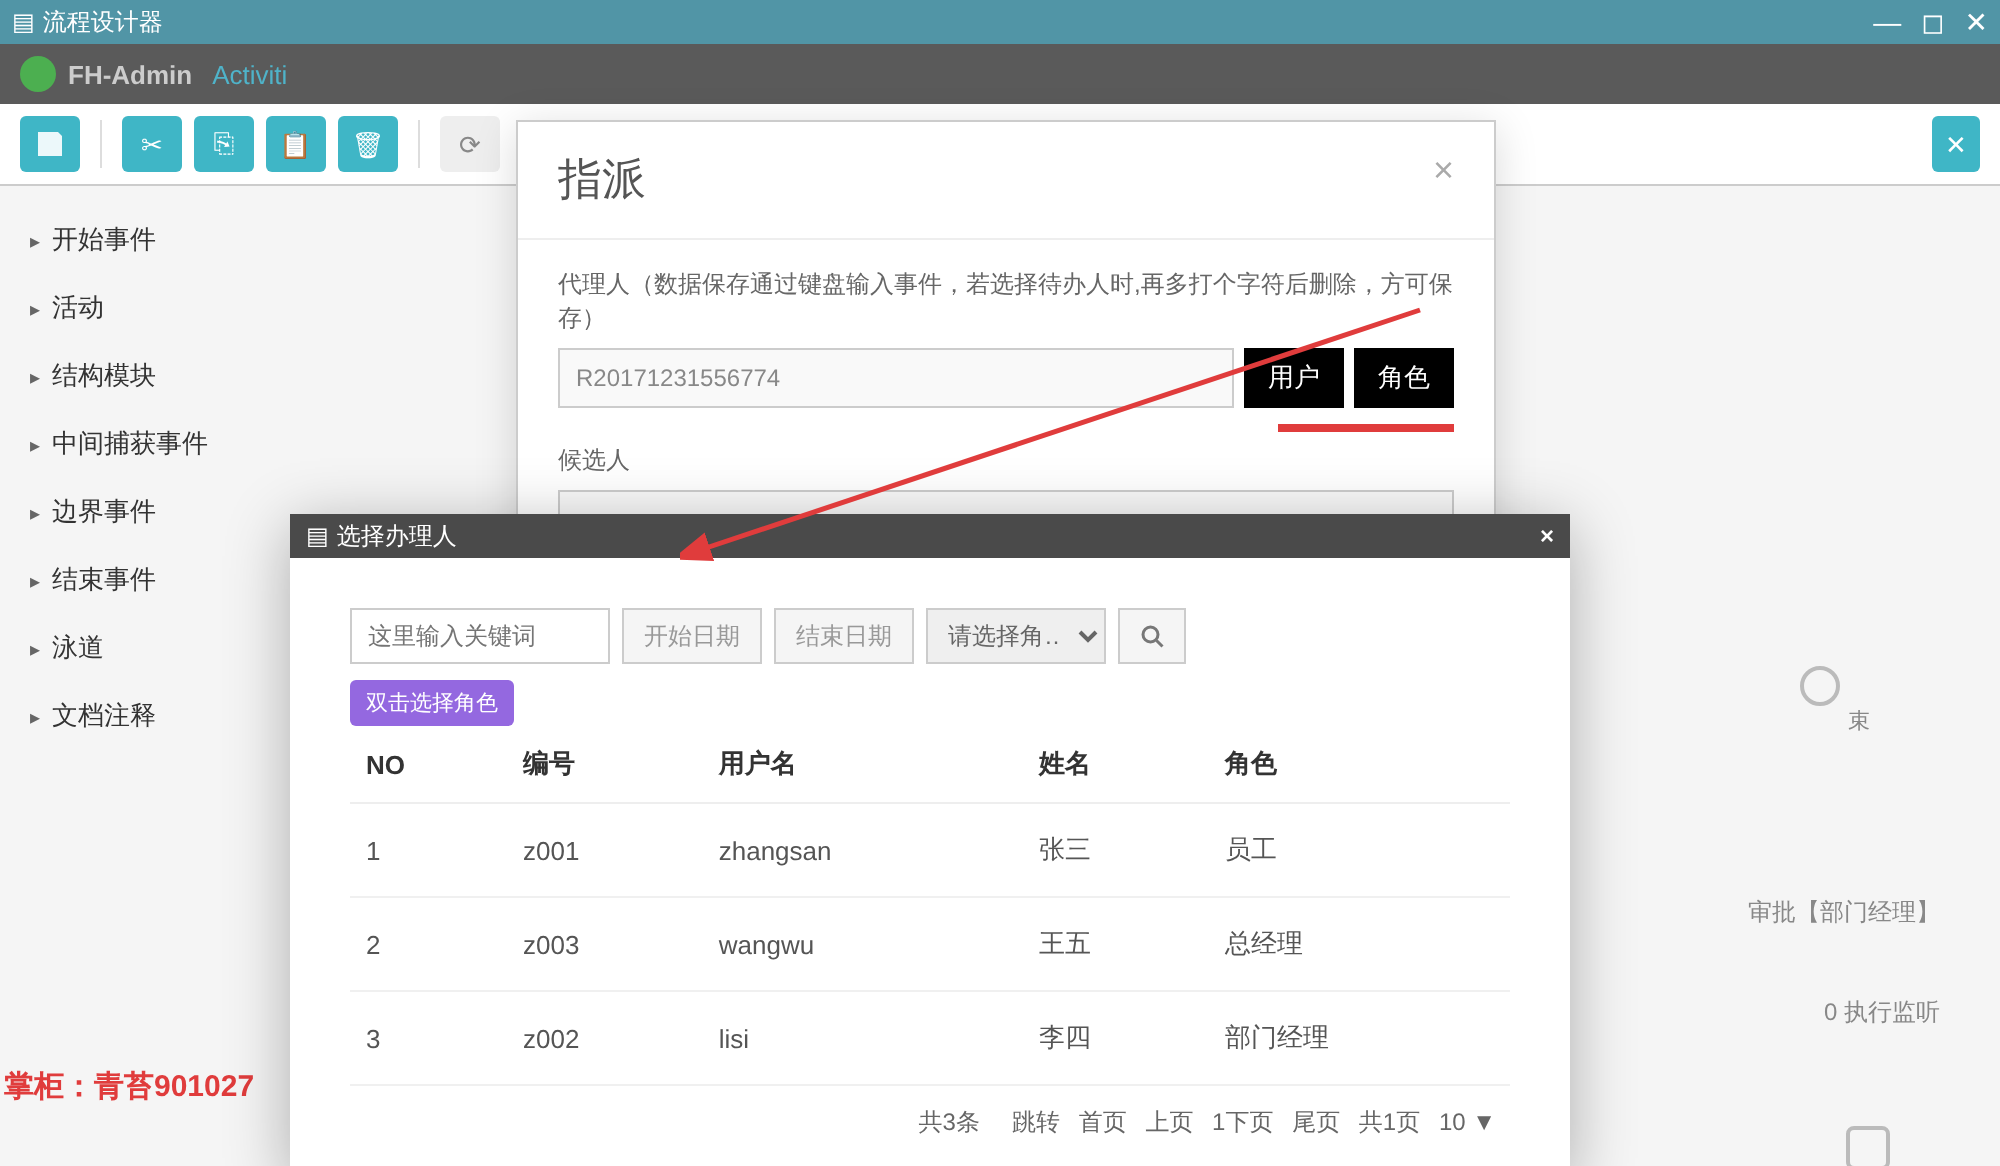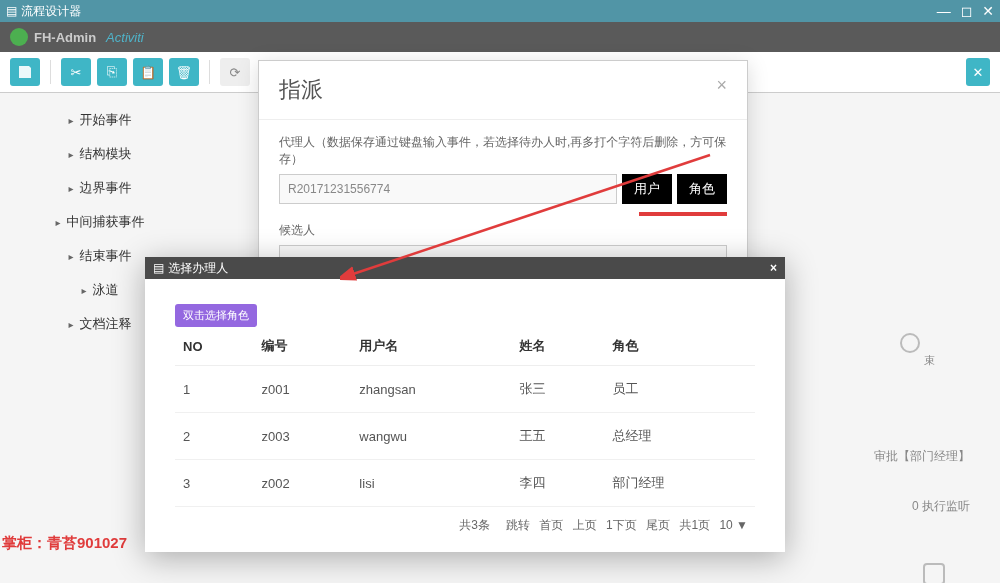--- a/index.html
+++ b/index.html
@@ -7,31 +7,31 @@
     
     .titlebar { background: #5195a6; color: #fff; height: 22px; display: flex; align-items: center; padding: 0 6px; font-size: 12px; }
     .titlebar-icon { margin-right: 4px; }
     .titlebar-controls { margin-left: auto; display: flex; gap: 10px; }
     .titlebar-controls span { cursor: pointer; font-size: 14px; }
     
     .app-header { background: #5a5a5a; height: 30px; display: flex; padding: 0 10px; color: #fff; }
     .app-logo { display: flex; align-items: center; gap: 6px; }
     .app-logo-circle { width: 18px; height: 18px; background: #4CAF50; border-radius: 50%; display: inline-block; }
     .app-name { font-size: 13px; color: #ccc; font-weight: bold;}
-    .app-sub { color: #4fb3c9; font-style: italic; margin-left:4px;}
+    .app-sub { color: #4fb3c9; margin-left:4px;}
     
     .toolbar { background: #fff; border-bottom: 1px solid #ccc; padding: 6px 10px; display: flex; gap: 6px; align-items: center; }
     .tool-btn { width: 30px; height: 28px; background: #3fb6c6; border-radius: 3px; display: flex; align-items: center; justify-content: center; color: #fff; cursor: pointer; }
     .tool-btn.light { background: #eee; color: #888; }
     .tool-sep { width: 1px; height: 24px; background: #ddd; margin: 0 4px; }
     .tool-close { margin-left: auto; width: 24px; height: 28px; background: #3fb6c6; border-radius: 3px; display:flex; align-items:center; justify-content:center; color:#fff; cursor:pointer;}
     
     .main { display: flex; background: #f5f5f5; height: 500px; }
     .sidebar { width: 200px; padding: 10px 15px; }
-    .side-item { padding: 8px 0; color: #333; cursor: pointer; font-size: 13px; text-align: center; }
+    .side-item { padding: 8px 0; color: #333; cursor: pointer; font-size: 13px; }
     .side-item::before { content: "▸"; margin-right: 6px; font-size: 10px; color: #666; }
     
     .canvas-area { flex: 1; position: relative; background: #f5f5f5; }
     .canvas-shape { position: absolute; right: 80px; top: 240px; width: 20px; height: 20px; border: 2px solid #bbb; border-radius: 50%; }
     .canvas-label { position: absolute; right: 65px; top: 260px; font-size: 11px; color: #888; }
     .canvas-text1 { position: absolute; right: 30px; top: 355px; font-size: 12px; color: #888; }
     .canvas-text2 { position: absolute; right: 30px; top: 405px; font-size: 12px; color: #888; }
     .canvas-box { position: absolute; right: 55px; top: 470px; width: 22px; height: 22px; border: 2px solid #bbb; border-radius: 4px; }
     
     
@@ -105,23 +105,24 @@
   <div class="tool-btn">📋</div>
   <div class="tool-btn">🗑</div>
   <div class="tool-sep"></div>
   <div class="tool-btn light">⟳</div>
   <div class="tool-close">✕</div>
 </div>
 
 <div class="main">
   <div class="sidebar">
     <div class="side-item">开始事件</div>
+    <div class="side-item">活动</div>
     <div class="side-item">结构模块</div>
+    <div class="side-item">中间捕获事件</div>
     <div class="side-item">边界事件</div>
-    <div class="side-item">中间捕获事件</div>
     <div class="side-item">结束事件</div>
     <div class="side-item">泳道</div>
     <div class="side-item">文档注释</div>
   </div>
   <div class="canvas-area">
     <div class="canvas-shape"></div>
     <div class="canvas-label">束</div>
     <div class="canvas-text1">审批【部门经理】</div>
     <div class="canvas-text2">0 执行监听</div>
     <div class="canvas-box"></div>
@@ -147,20 +148,32 @@
   </div>
 </div>
 
 <div class="dialog2">
   <div class="dialog2-head">
     <span class="dialog2-head-icon">▤</span>
     <span>选择办理人</span>
     <span class="dialog2-close">×</span>
   </div>
   <div class="dialog2-body">
+    <div class="search-row">
+      <input class="srch-input" placeholder="这里输入关键词" style="">
+      <input class="srch-input sm" readonly="" value="开始日期" style="">
+      <input class="srch-input sm" readonly="" value="结束日期" style="">
+      <select class="srch-select"><option>请选择角…</option></select>
+      <div class="srch-btn">
+        <svg width="12" height="12" viewBox="0 0 16 16" fill="none" stroke="#777" stroke-width="2">
+            <circle cx="7" cy="7" r="5"></circle>
+            <line x1="11" y1="11" x2="15" y2="15"></line>
+          </svg>
+      </div>
+    </div>
     <div class="tip-badge">双击选择角色</div>
     <table class="tbl">
       <thead>
           <tr>
         <th>NO</th>
         <th>编号</th>
         <th>用户名</th>
         <th>姓名</th>
         <th>角色</th>
       </tr>

